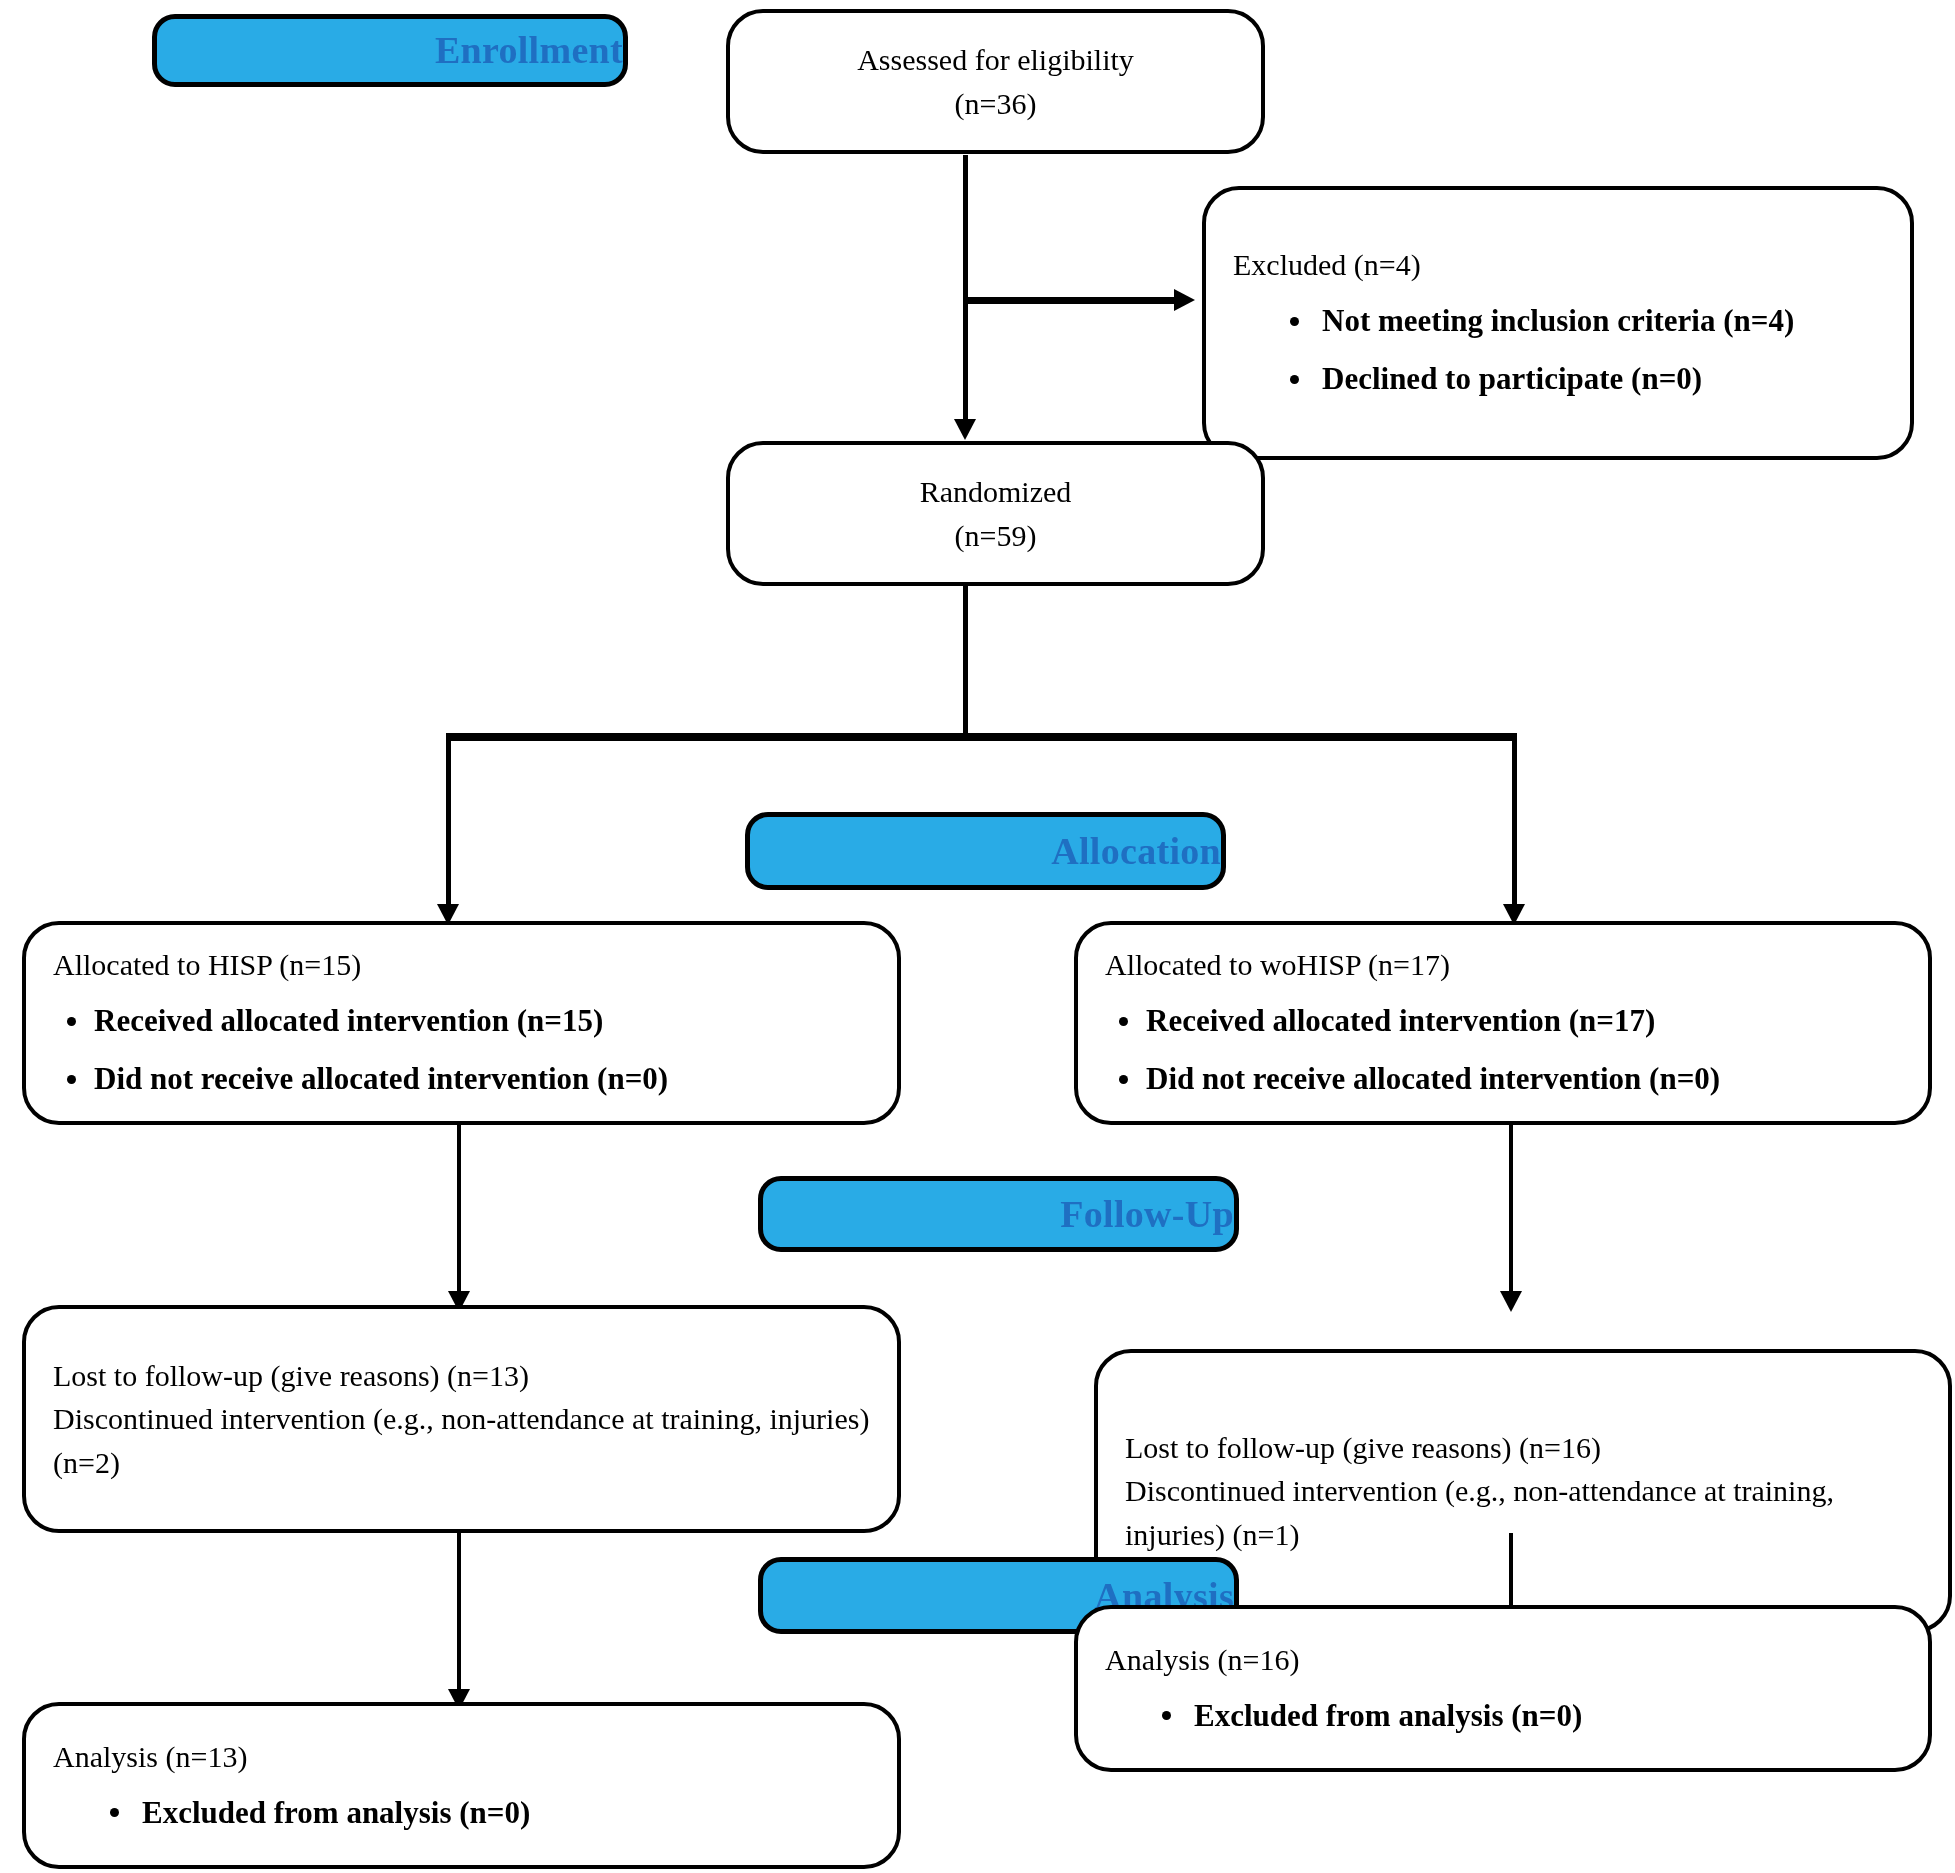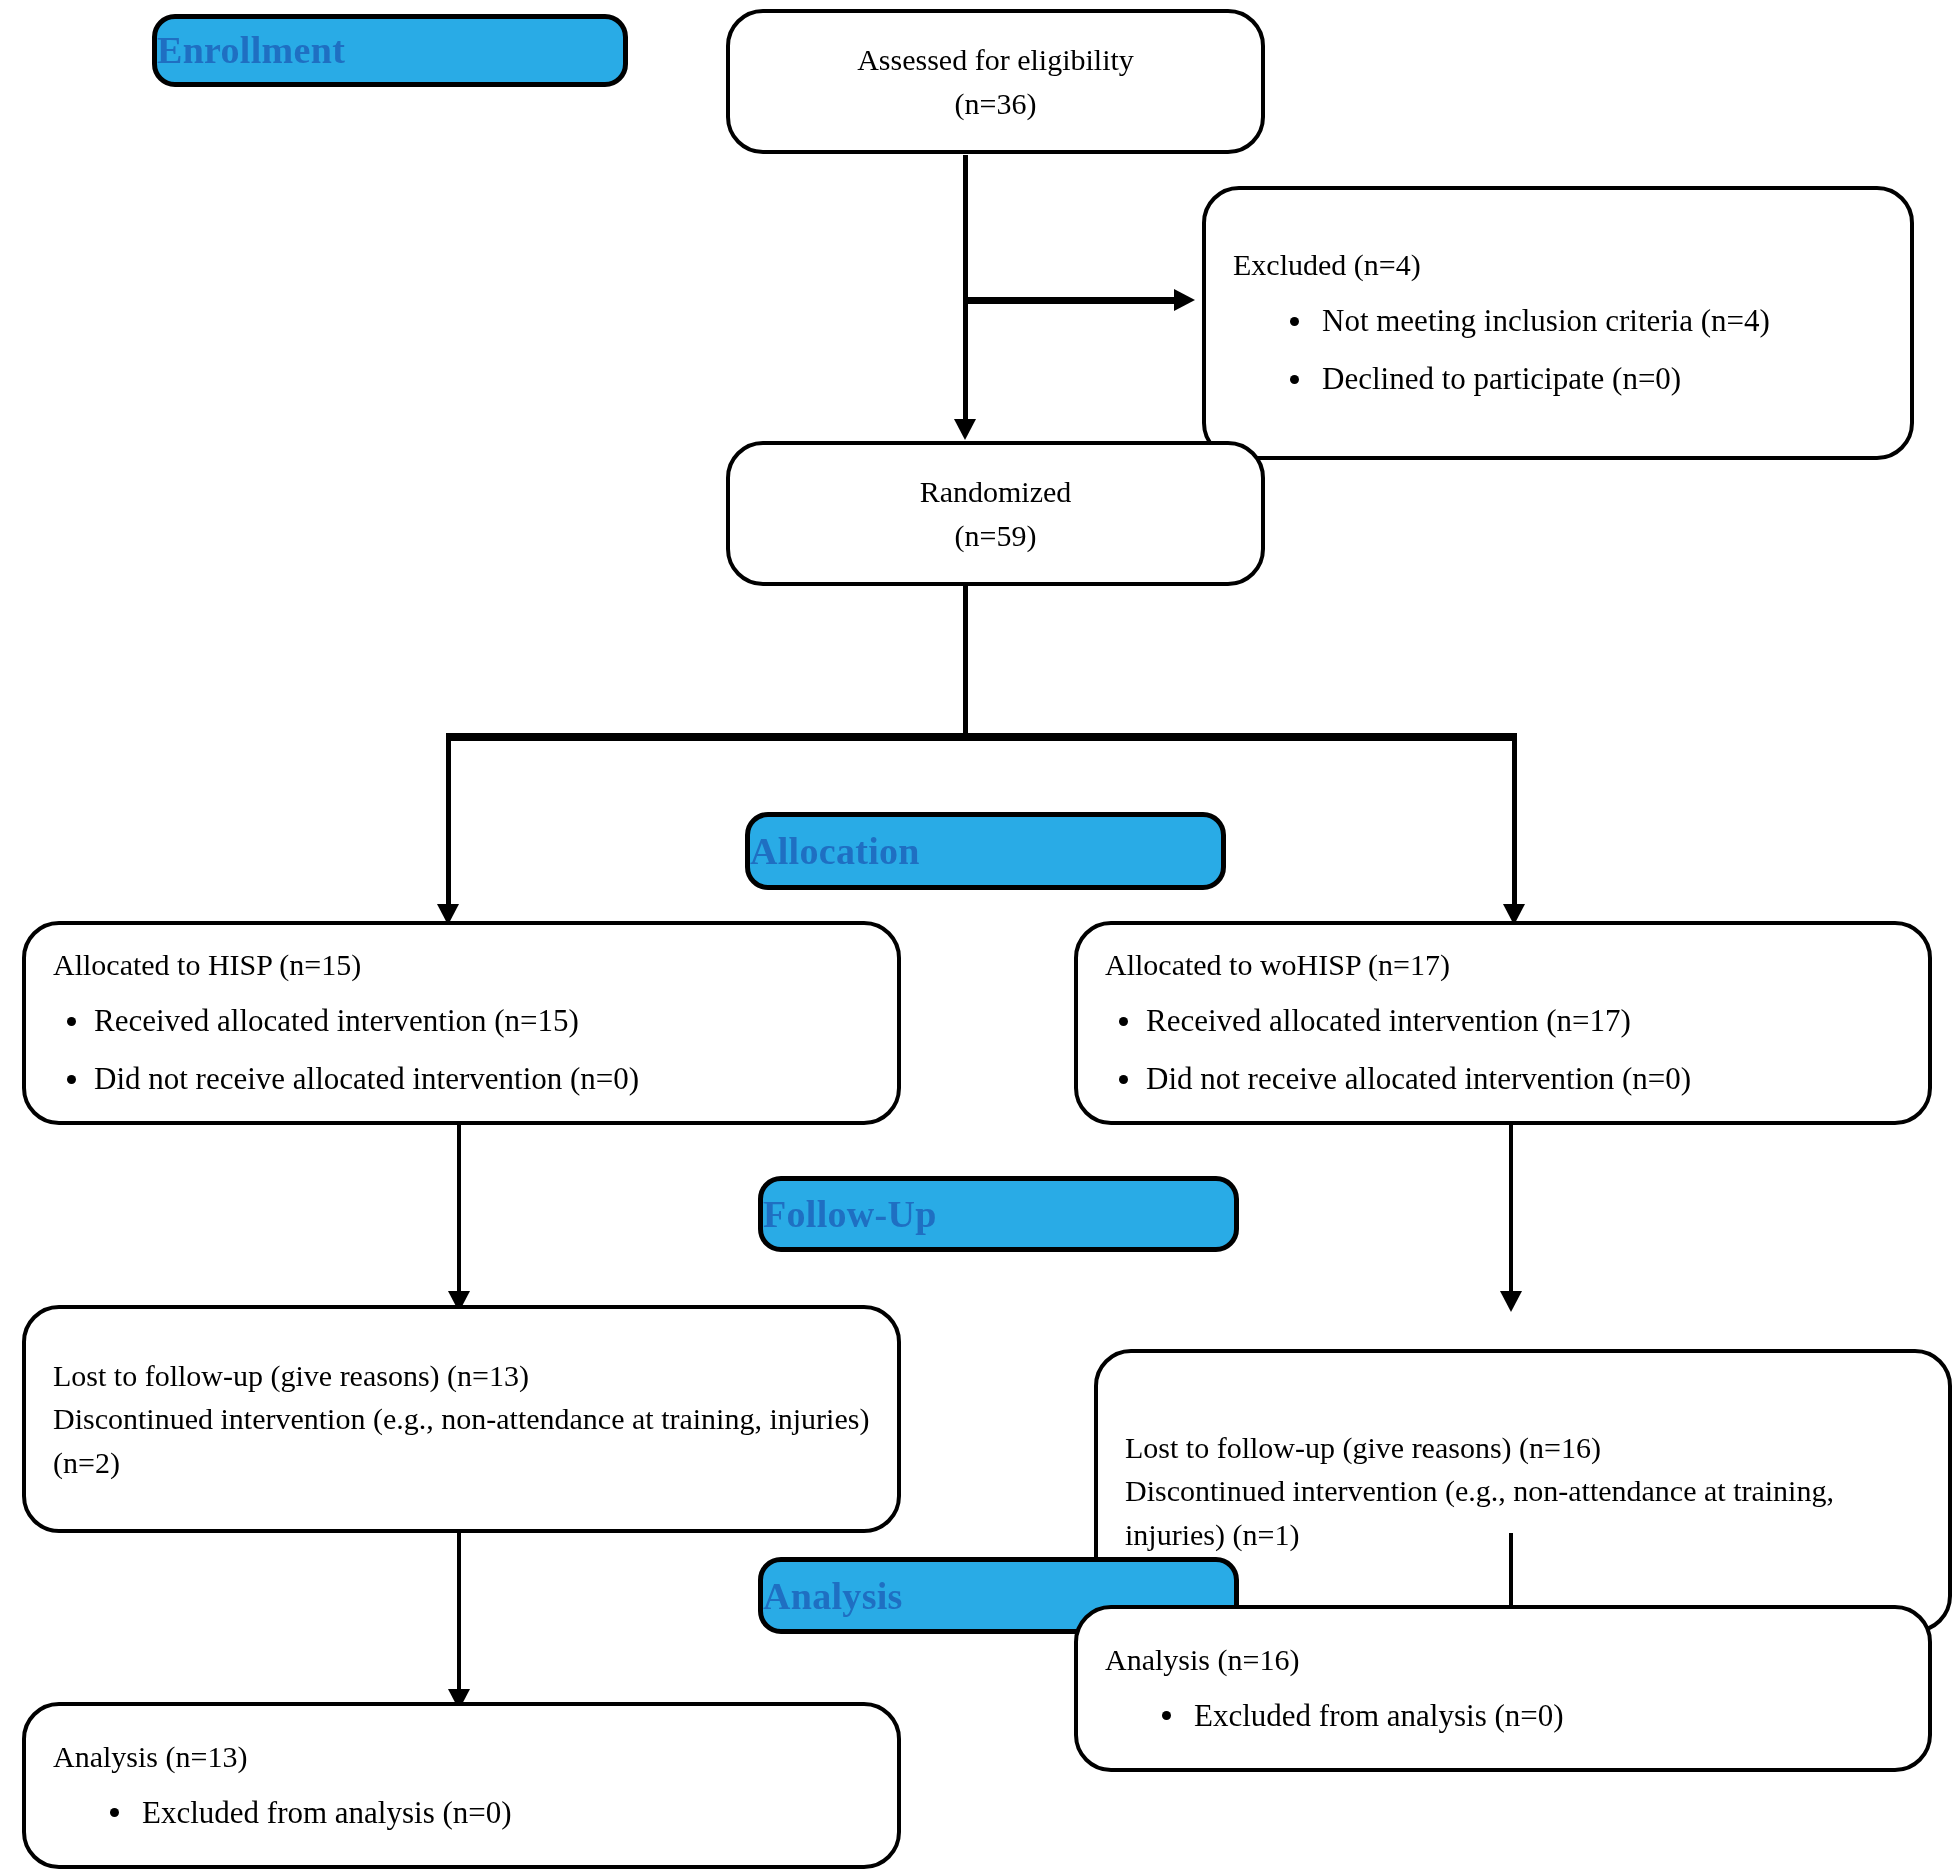--- a/index.html
+++ b/index.html
@@ -38,40 +38,41 @@
     margin:0;
     padding:0;
   }
   ul.bullets li{
     position:relative;
     font-size:31px;
     line-height:1.5;
     color:#000;
     padding-left:41px;
     margin-top:11.5px;
+    font-weight:bold;
   }
   ul.bullets li::before{
     content:"";
     position:absolute;
     left:13.6px;top:0.60em;
     width:9px;height:9px;
     background:#000;
     border-radius:50%;
   }
   ul.bullets.indent li{padding-left:89px;}
   ul.bullets.indent li::before{left:57px;}
 
   
   .banner{
     position:absolute;
     box-sizing:border-box;
     background:#29ABE6;
     border:5.8px solid #000000;
     border-radius:23px;
-    display:flex;align-items:center;justify-content:flex-start;
+    display:flex;align-items:center;justify-content:flex-end;
     font-weight:bold;
     color:#1F6FC2;
     font-size:38px;
     letter-spacing:0.3px;
   }
 
   
   .vline{position:absolute;background:#000;width:4.7px;}
   .hline{position:absolute;background:#000;height:4.7px;}
   .hline.thick{height:7.8px;}

